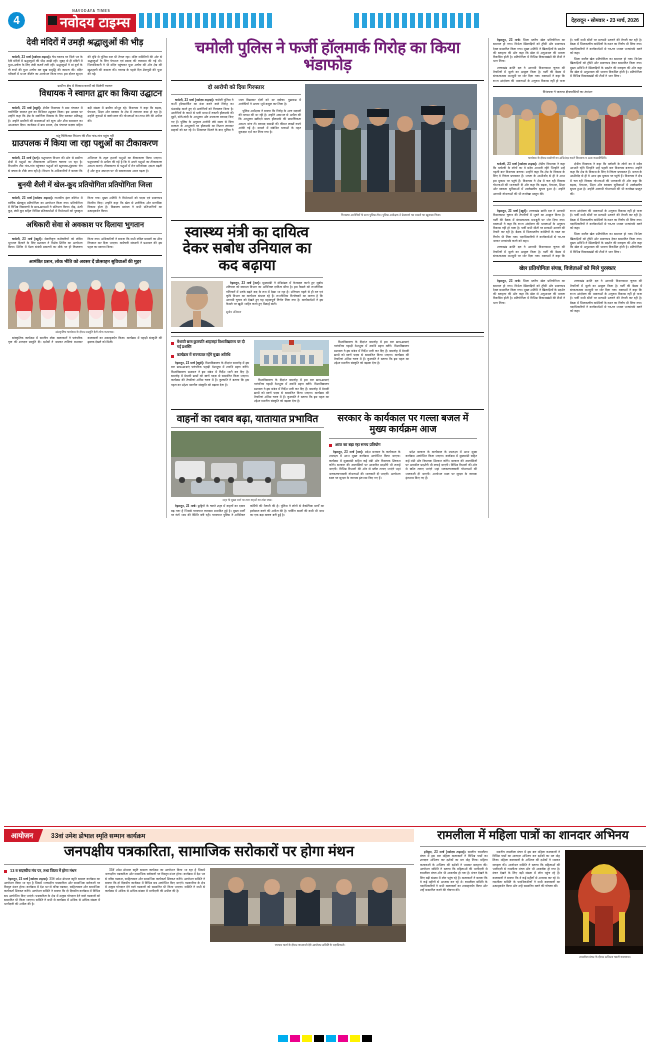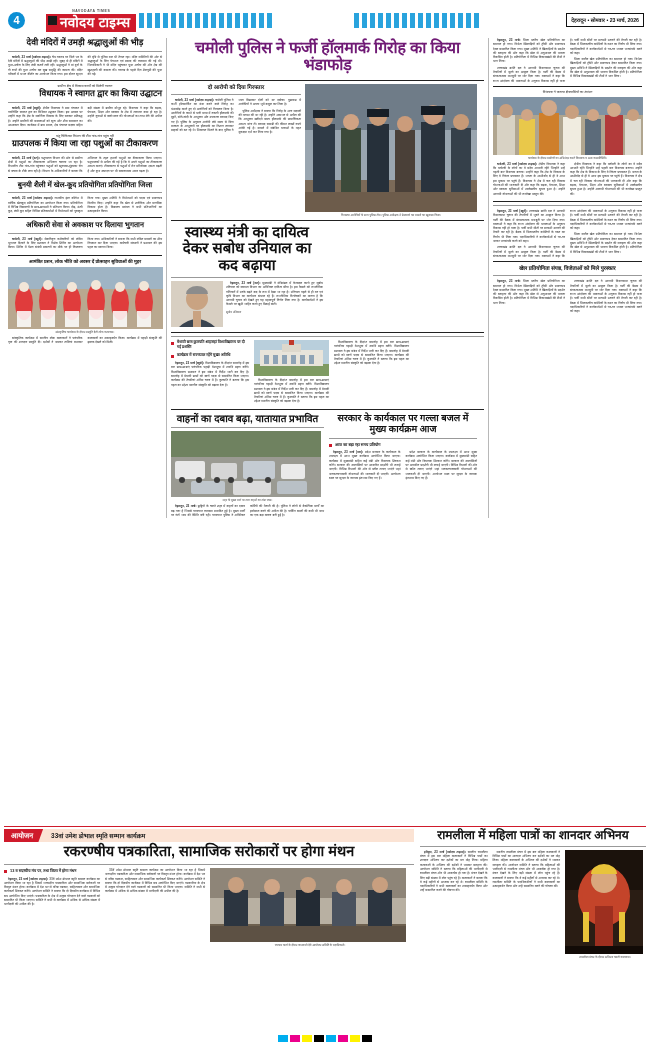--- a/index.html
+++ b/index.html
@@ -481,21 +481,21 @@
     <div class="hrule-red" style="margin:0 0 2px 0;"></div>
 
     <div style="display:flex; gap:6px; height:100%;">
 
       <div style="width:410px;">
         <div class="tag-strip">
           <span class="tag-red">आयोजन</span>
           <span class="ts-text">33वां उमेश डोभाल स्मृति सम्मान कार्यक्रम</span>
         </div>
 
-        <div class="hl-lg" style="text-align:center; padding:2px 0 1px 0;">रकरण्षीय पत्रकारिता, सामाजिक सरोकारों पर होगा मंथन</div>
+        <div class="hl-lg" style="text-align:center; padding:2px 0 1px 0;">जनपक्षीय पत्रकारिता, सामाजिक सरोकारों पर होगा मंथन</div>
         <div class="hrule"></div>
 
         <div style="display:flex; gap:5px;">
           <div style="width:96px;">
             <div class="bullet" style="font-size:3.9px;line-height:5.6px;">13 व सदस्यीय मंच पर, तथा जिला में होगा मंथन</div>
             <div class="body-text" style="margin-top:3px;">
               <p><span class="lead">देहरादून, 23 मार्च (नवोदय टाइम्स)।</span>
               <span>33वें उमेश डोभाल स्मृति सम्मान कार्यक्रम का आयोजन किया जा रहा है जिसमें जनपक्षीय पत्रकारिता और सामाजिक सरोकारों पर विस्तृत मंथन होगा। कार्यक्रम में देश भर से वरिष्ठ पत्रकार, साहित्यकार और सामाजिक कार्यकर्ता शिरकत करेंगे। आयोजन समिति ने बताया कि दो दिवसीय कार्यक्रम में विभिन्न सत्र आयोजित किए जाएंगे। पत्रकारिता के क्षेत्र में उत्कृष्ट योगदान देने वाले पत्रकारों को सम्मानित भी किया जाएगा। समिति ने सभी से कार्यक्रम में अधिक से अधिक संख्या में भागीदारी की अपील की है।</span></p>
             </div>
           </div>

